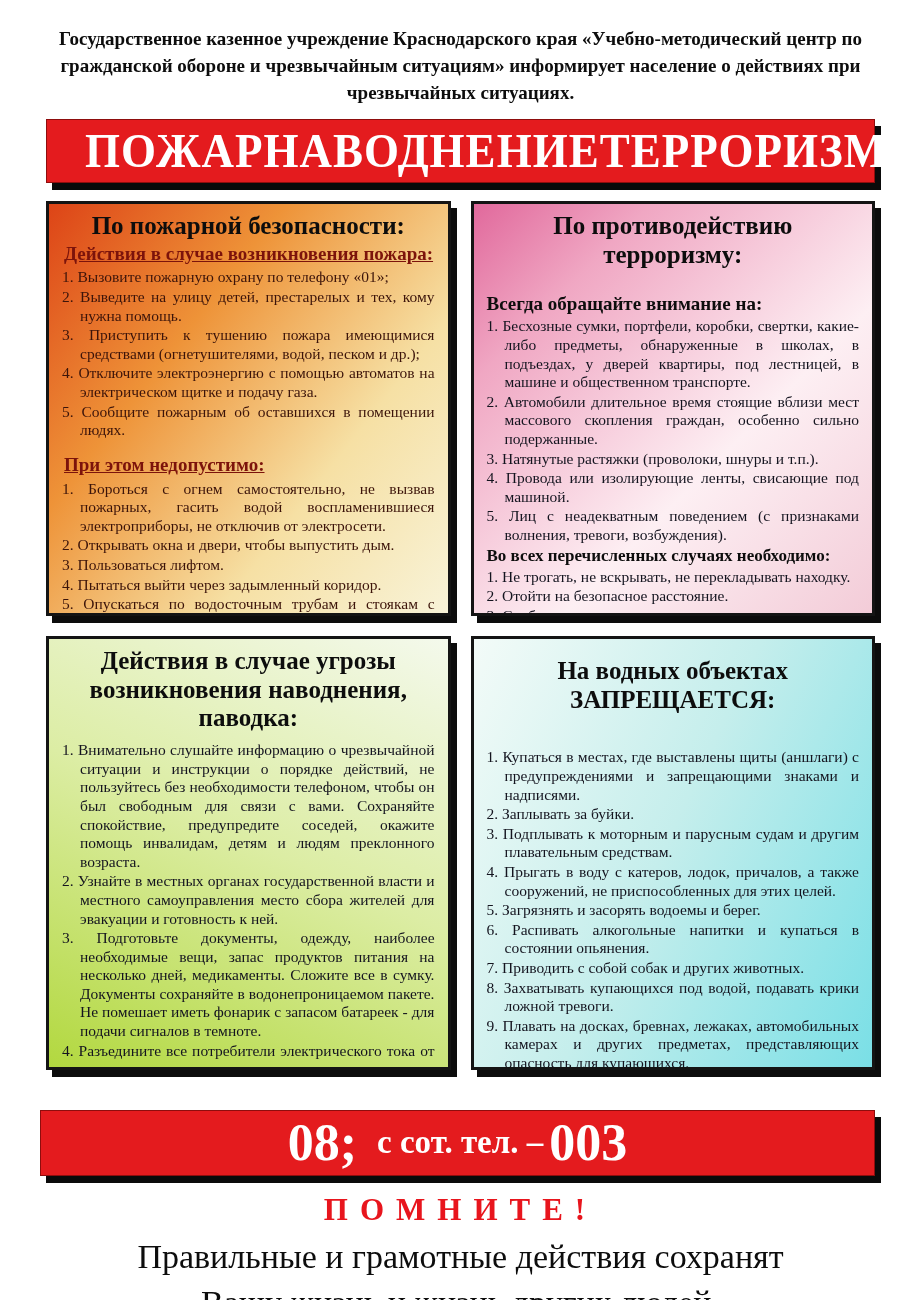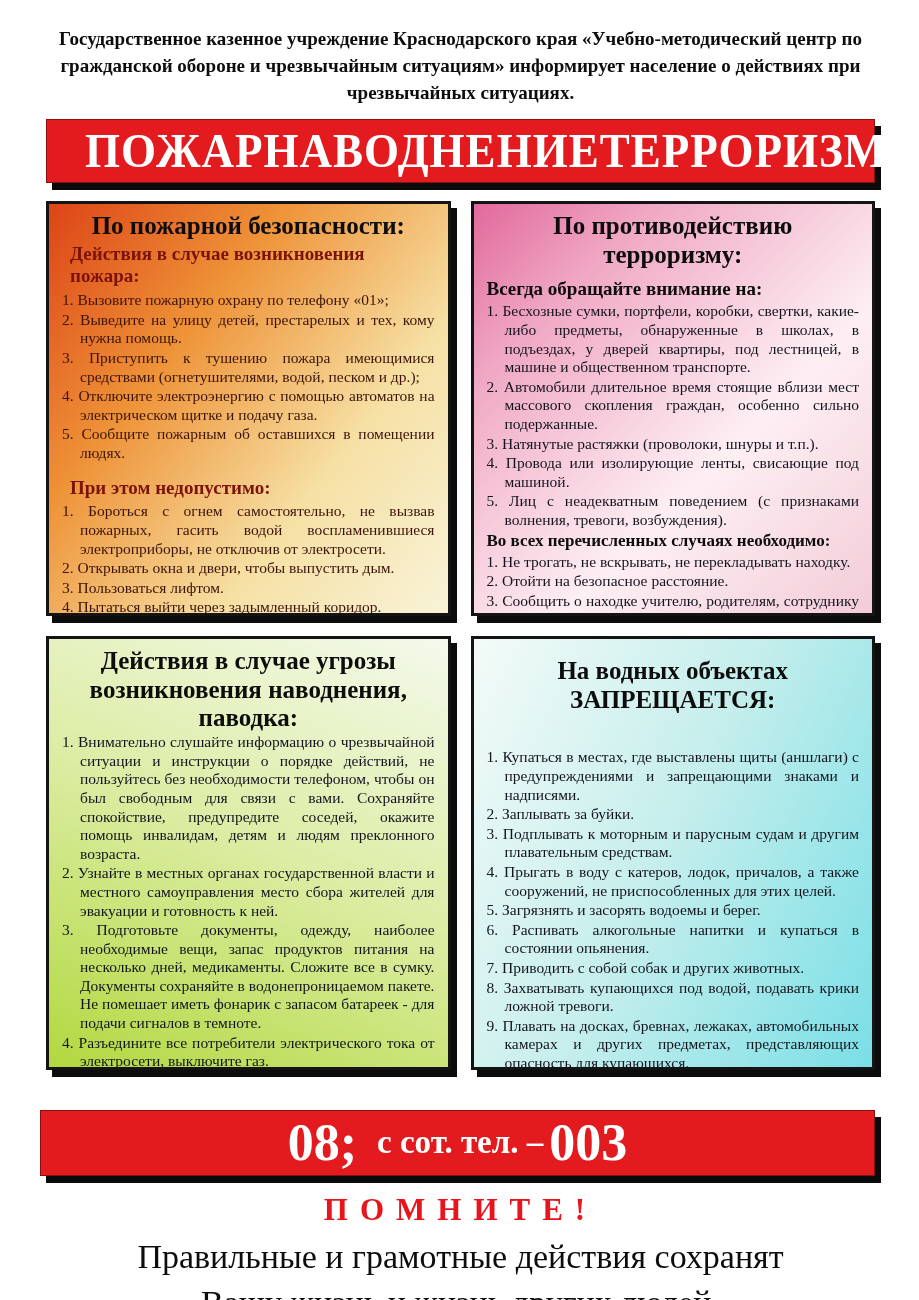--- a/index.html
+++ b/index.html
@@ -45,26 +45,26 @@
     box-shadow:6px 7px 0 #0c0c0c;
     padding:8px 13px 10px 13px;
     overflow:hidden;
   }
   .panel-fire  { background:linear-gradient(128deg,#dd4417 0%,#ee9338 33%,#f6e0a4 68%,#f8f3d8 100%); }
   .panel-terror{ background:linear-gradient(135deg,#e1699c 0%,#f0a7c3 22%,#fdeff3 62%,#f3ccd8 100%); }
   .panel-flood { background:linear-gradient(205deg,#f4f9ec 0%,#dcedA4 48%,#b2d83f 100%); }
   .panel-water { background:linear-gradient(115deg,#f3fbf8 0%,#c5eeec 48%,#7adfe6 100%); }
 
   .panel h2 { text-align:center; font-size:25px; line-height:1.15; color:#0d0d0d; }
-  .panel-terror h2 { margin-bottom:9px; }
+  .panel-terror h2 { margin-bottom:24px; }
   .panel-water h2 { margin-top:10px; margin-bottom:34px; }
 
   .subhead {
-    font-weight:bold; font-size:19px; 
-    color:#7c130b; line-height:1.2; margin:2px 0 3px 8px;
+    font-weight:bold; font-size:19px; text-decoration:underline;
+    color:#7c130b; line-height:1.2; margin:2px 0 3px 2px;
   }
   .subhead-plain {
     font-weight:bold; font-size:17px; color:#0d0d0d; margin:1px 0 2px 0;
   }
 
   ol.num-list { list-style:none; counter-reset:n; text-align:justify; }
   ol.num-list li {
     counter-increment:n; padding-left:18px; text-indent:-18px;
     font-size:15.5px; line-height:1.2; margin-bottom:1px;
   }
@@ -144,21 +144,21 @@
       <div class="subhead-plain">Во всех перечисленных случаях необходимо:</div>
       <ol class="num-list">
           <li>Не трогать, не вскрывать, не перекладывать находку.</li>
           <li>Отойти на безопасное расстояние.</li>
           <li>Сообщить о находке учителю, родителям, сотруднику полиции, водителю, кондуктору, охраннику магазина.</li>
         </ol>
 
     </section>
 
     <section class="panel panel-flood">
-      <h2 style="">
+      <h2 style="margin-bottom:8px;">
         <span>Действия в случае угрозы</span><br>
         <span>возникновения наводнения, паводка:</span>
       </h2>
       <ol class="num-list">
           <li>Внимательно слушайте информацию о чрезвычайной ситуации и инструкции о порядке действий, не пользуйтесь без необходимости телефоном, чтобы он был свободным для связи с вами. Сохраняйте спокойствие, предупредите соседей, окажите помощь инвалидам, детям и людям преклонного возраста.</li>
           <li>Узнайте в местных органах государственной власти и местного самоуправления место сбора жителей для эвакуации и готовность к ней.</li>
           <li>Подготовьте документы, одежду, наиболее необходимые вещи, запас продуктов питания на несколько дней, медикаменты. Сложите все в сумку. Документы сохраняйте в водонепроницаемом пакете. Не помешает иметь фонарик с запасом батареек - для подачи сигналов в темноте.</li>
           <li>Разъедините все потребители электрического тока от электросети, выключите газ.</li>
           <li>Перенесите ценные вещи и продовольствие на верхние этажи или поднимите на верхние полки. Перегоните скот, который есть в вашем хозяйстве, на возвышенную местность.</li>
         </ol>

